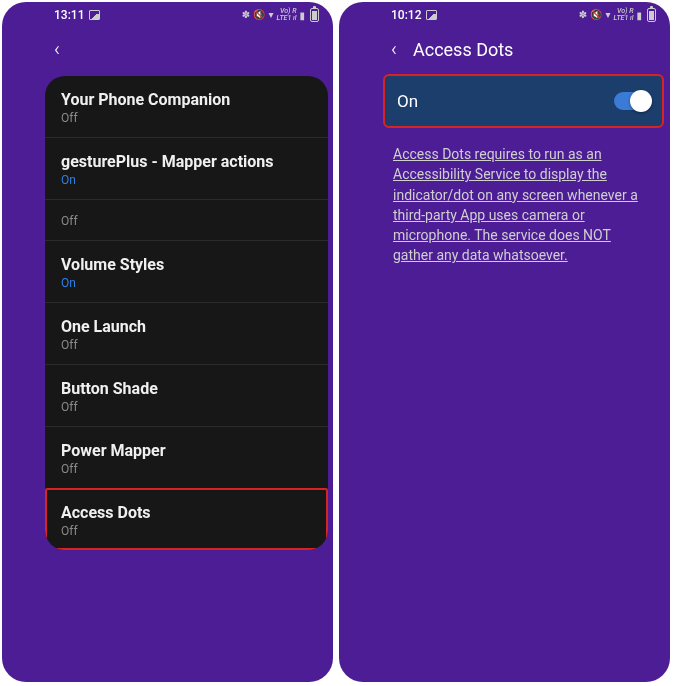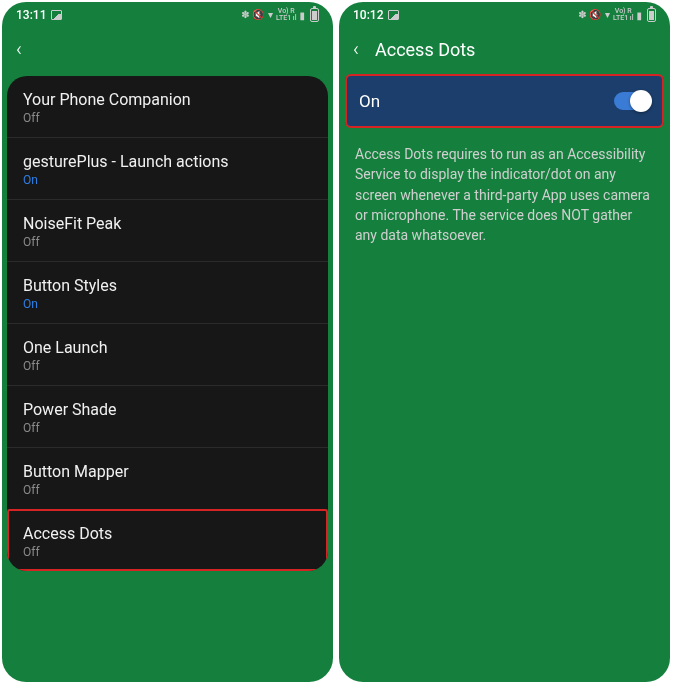--- a/index.html
+++ b/index.html
@@ -6,64 +6,65 @@
   body {
     background: #fff;
     font-family: -apple-system, Roboto, "Segoe UI", Arial, sans-serif;
     display: flex;
     gap: 6px;
     padding: 2px;
   }
   .phone {
     width: 331px;
     height: 680px;
-    background: #15803d;
+    background: #4c1d95;
     border-radius: 24px;
     overflow: hidden;
     position: relative;
     color: #fff;
+    padding-left: 38px;
   }
   .status-bar {
     height: 26px;
     display: flex;
     align-items: center;
     padding: 0 14px;
     font-size: 12px;
     font-weight: 500;
   }
   .status-left { display: flex; align-items: center; gap: 5px; }
   .status-right { margin-left: auto; display: flex; align-items: center; gap: 3px; }
   .pic-icon {
     width: 11px; height: 10px; border: 1.2px solid #ccc; border-radius: 1px; position: relative;
   }
   .pic-icon::after {
     content: ""; position: absolute; bottom: 0; left: 1px; right: -1px; height: 5px;
     background: linear-gradient(135deg, transparent 40%, #ccc 40%);
   }
   .mini-icon { font-size: 10px; color: #ccc; line-height: 1; }
-  .lte { font-size: 7px; line-height: 1; color: #ccc; text-align: center; }
+  .lte { font-size: 7px; line-height: 1; color: #ccc; text-align: right; font-style: italic; }
   .sig { font-size: 10px; color: #ccc; }
   .batt {
     width: 9px; height: 14px; border: 1.2px solid #ccc; border-radius: 2px; position: relative; margin-left: 2px;
   }
   .batt::before { content:""; position:absolute; top:-3px; left:2px; width:3px; height:2px; background:#ccc; border-radius:1px 1px 0 0;}
   .batt::after { content:""; position:absolute; bottom:1px; left:1px; right:1px; height:9px; background:#ccc;}
   .header {
     height: 42px; display: flex; align-items: center; padding: 0 14px; gap: 16px;
   }
   .back-arrow { font-size: 20px; font-weight: 300; color: #fff; cursor: pointer; }
   .header-title { font-size: 18px; font-weight: 400; }
   .panel {
     background: #171717; border-radius: 20px; margin: 6px 5px 0; overflow: hidden;
   }
   .list-item {
     padding: 14px 16px 12px; border-bottom: 1px solid #2b2b2b; cursor: pointer; position: relative;
   }
   .list-item:last-child { border-bottom: none; }
-  .item-title { font-size: 16px; color: #f0f0f0; font-weight: 400; margin-bottom: 2px; }
+  .item-title { font-size: 16px; color: #f0f0f0; font-weight: 700; margin-bottom: 2px; }
   .item-status { font-size: 12px; }
   .status-off { color: #8a8a8a; }
   .status-on { color: #2f7fe6; }
   .highlight-red {
     position: absolute; inset: -1px 0 0 0; border: 2px solid #d62424; border-radius: 3px; pointer-events: none;
   }
   
   .toggle-row {
     margin: 6px 6px 0; background: #1b3e6c; height: 50px; border-radius: 4px;
     display: flex; align-items: center; padding: 0 14px; position: relative;
@@ -73,21 +74,21 @@
   .toggle {
     margin-left: auto; width: 36px; height: 18px; background: #3a7bd5; border-radius: 10px; position: relative;
   }
   .toggle::after {
     content:""; position:absolute; right:-2px; top:-2px; width:22px; height:22px; background:#fff; border-radius:50%;
     box-shadow: 0 1px 3px rgba(0,0,0,.4);
   }
   .desc {
     padding: 18px 16px 0; font-size: 14px; line-height: 1.45; color: #cfcfcf;
   }
-  .desc p { margin-bottom: 18px; }
+  .desc p { margin-bottom: 18px; text-decoration: underline; }
 </style>
 </head>
 <body>
 
 <div class="phone">
   <div class="status-bar">
     <div class="status-left">
       <span>13:11</span>
       <span class="pic-icon"></span>
     </div>
@@ -102,41 +103,40 @@
   </div>
   <div class="header">
     <span class="back-arrow">‹</span>
   </div>
   <div class="panel" id="services-panel">
       <div class="list-item">
         <div class="item-title">Your Phone Companion</div>
         <div class="item-status status-off">Off</div>
       </div>
       <div class="list-item">
-        <div class="item-title">gesturePlus - Launch actions</div>
+        <div class="item-title">gesturePlus - Mapper actions</div>
         <div class="item-status status-on">On</div>
       </div>
       <div class="list-item">
-        <div class="item-title">NoiseFit Peak</div>
         <div class="item-status status-off">Off</div>
       </div>
       <div class="list-item">
-        <div class="item-title">Button Styles</div>
+        <div class="item-title">Volume Styles</div>
         <div class="item-status status-on">On</div>
       </div>
       <div class="list-item">
         <div class="item-title">One Launch</div>
         <div class="item-status status-off">Off</div>
       </div>
       <div class="list-item">
-        <div class="item-title">Power Shade</div>
+        <div class="item-title">Button Shade</div>
         <div class="item-status status-off">Off</div>
       </div>
       <div class="list-item">
-        <div class="item-title">Button Mapper</div>
+        <div class="item-title">Power Mapper</div>
         <div class="item-status status-off">Off</div>
       </div>
       <div class="list-item">
         <div class="item-title">Access Dots</div>
         <div class="item-status status-off">Off</div>
         <span class="highlight-red"></span>
       </div>
     </div>
 </div>
 

